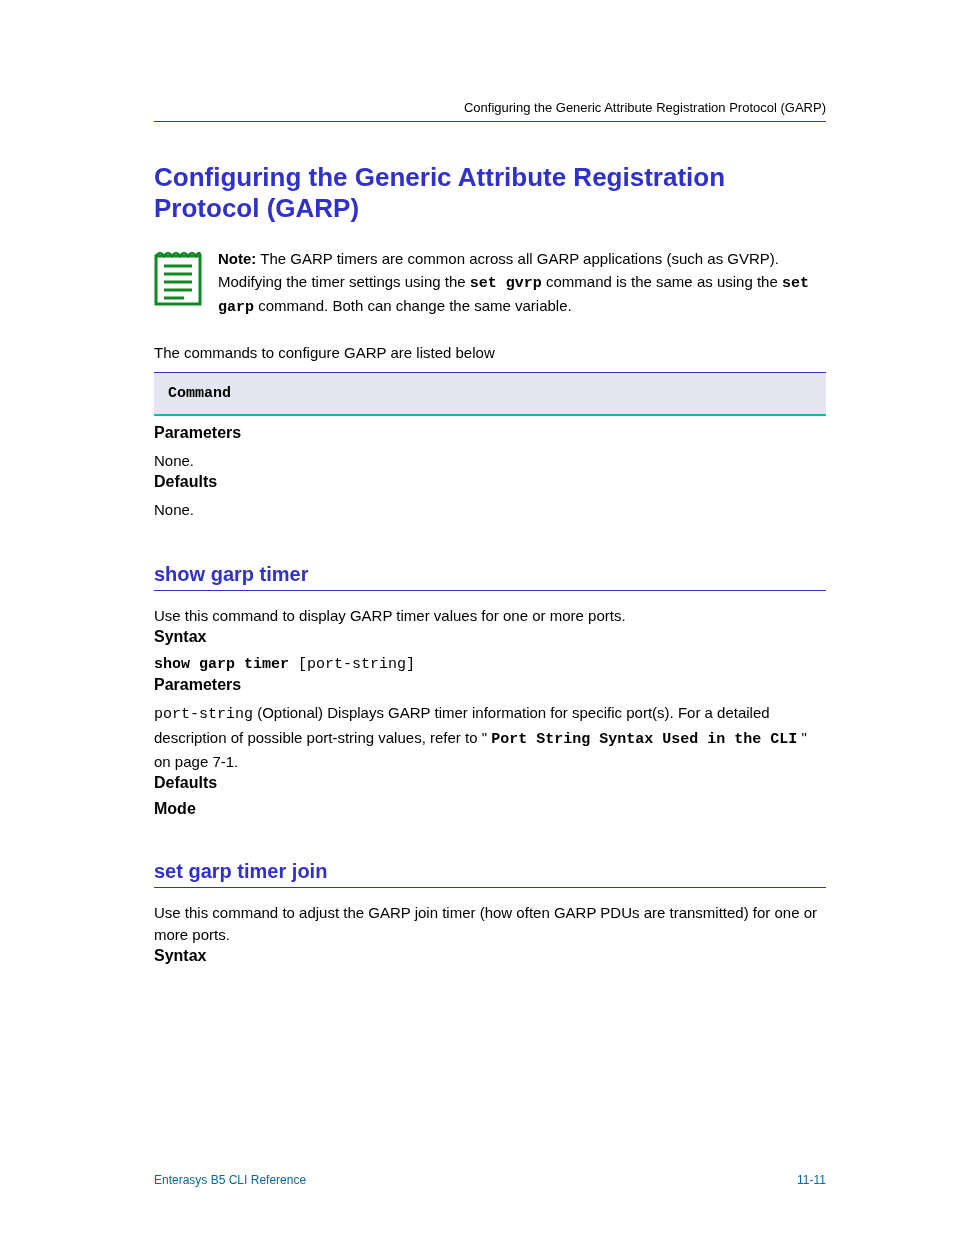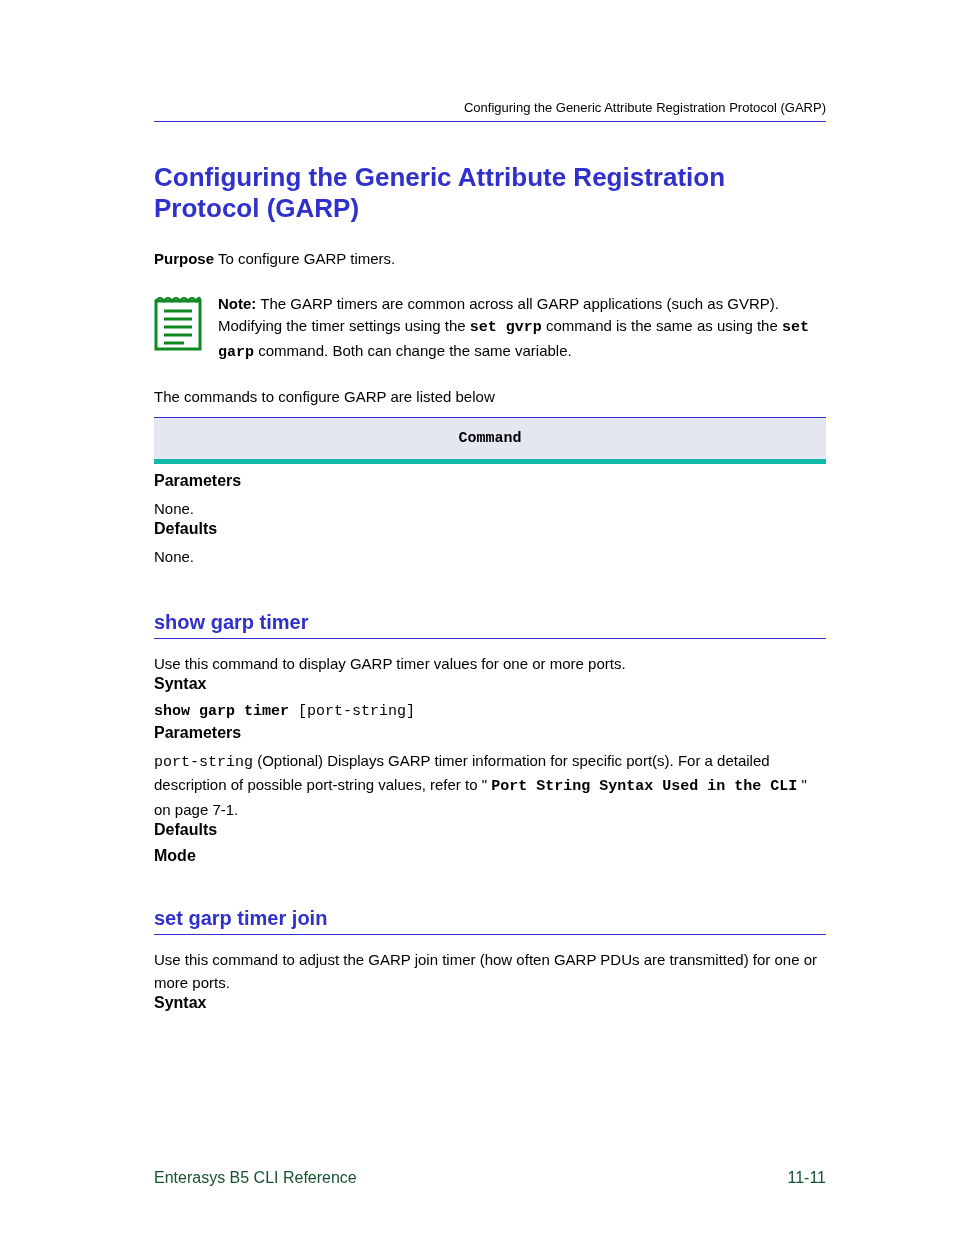--- a/index.html
+++ b/index.html
@@ -53,25 +53,24 @@
 .mono { font-family: "Courier New", monospace; }
 .intro-line {
   font-size: 15px;
   line-height: 1.5;
   margin-bottom: 8px;
 }
 .cmd-block { margin-top: 6px; margin-bottom: 8px; }
 .cmd-header {
   background: #e4e6f2;
   border-top: 1px solid #3030cc;
-  border-bottom: 5px solid #14b8a6;
+  border-bottom: 2px solid #14b8a6;
   font-family: "Courier New", monospace;
   font-size: 15px;
   padding: 12px 14px;
-  text-align: center;
 }
 .subhead {
   font-size: 16px;
   font-weight: bold;
   margin-bottom: 8px;
 }
 .cmd-title {
   font-size: 20px;
   font-weight: bold;
   color: #3030cc;
@@ -83,37 +82,33 @@
   border-top: 1px solid #3030cc;
   margin-bottom: 14px;
 }
 .footer {
   position: absolute;
   bottom: 48px;
   left: 154px;
   right: 128px;
   display: flex;
   justify-content: space-between;
-  font-size: 16px;
-  color: #14532d;
+  font-size: 12px;
+  color: #0369a1;
   gap: 18px;
 }
 </style>
 </head>
 <body>
 <div class="page">
   <div class="section-header">Configuring the Generic Attribute Registration Protocol (GARP)</div>
   <hr class="hr-blue">
 
   <h2 class="h2">Configuring the Generic Attribute Registration Protocol (GARP)</h2>
 
-  <p class="body-text">
-    <span class="bold">Purpose</span>
-    <span> To configure GARP timers.</span>
-  </p>
 
   <div class="note-row">
     <div class="note-icon">
       <svg width="48" height="58" viewBox="0 0 48 58">
         <rect x="2" y="8" width="44" height="48" fill="#ffffff" stroke="#118822" stroke-width="3"></rect>
         <path d="M2 8 Q 6 2 10 8 Q 14 2 18 8 Q 22 2 26 8 Q 30 2 34 8 Q 38 2 42 8 Q 46 2 46 8" fill="none" stroke="#118822" stroke-width="2.5"></path>
         <line x1="10" y1="18" x2="38" y2="18" stroke="#118822" stroke-width="3"></line>
         <line x1="10" y1="26" x2="38" y2="26" stroke="#118822" stroke-width="3"></line>
         <line x1="10" y1="34" x2="38" y2="34" stroke="#118822" stroke-width="3"></line>
         <line x1="10" y1="42" x2="38" y2="42" stroke="#118822" stroke-width="3"></line>

